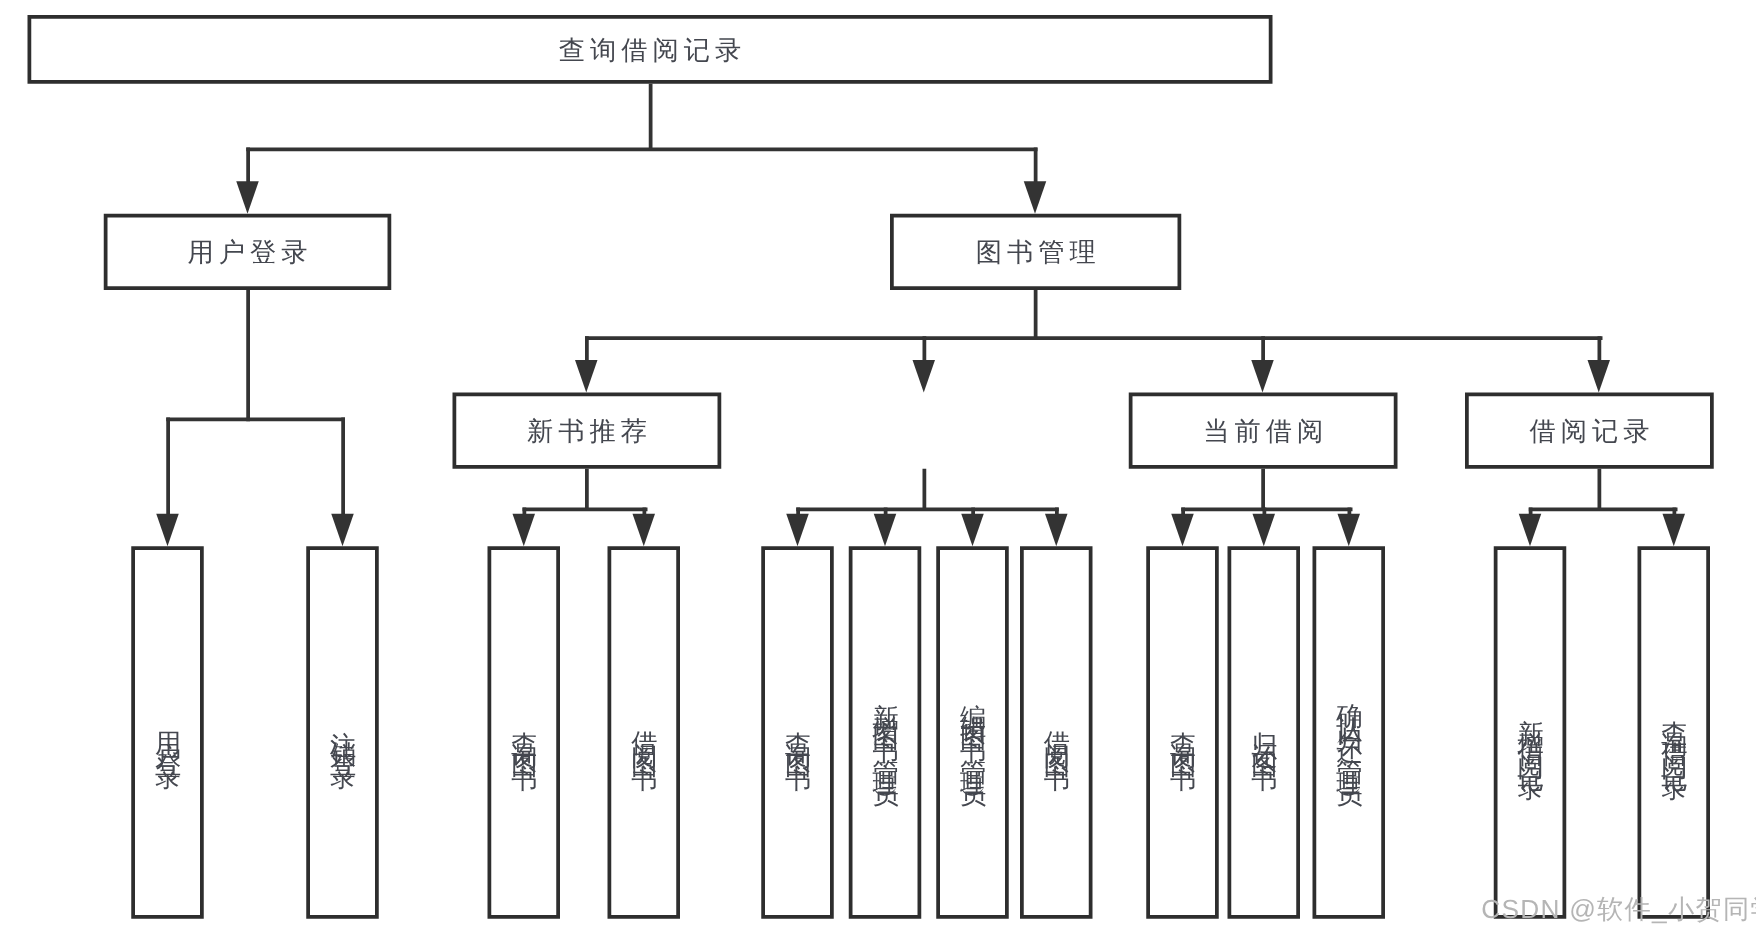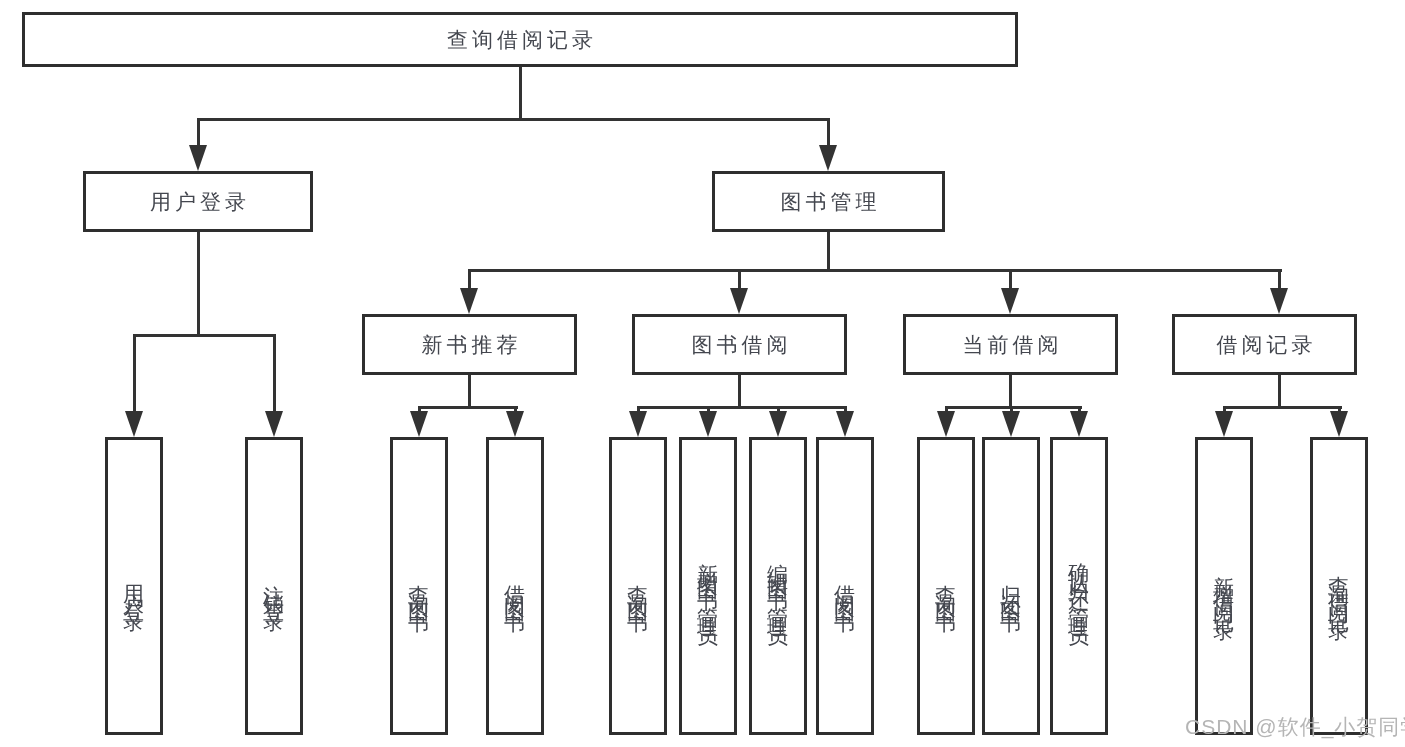--- a/index.html
+++ b/index.html
@@ -30,27 +30,24 @@
   <div class="box" style="left:83px;top:171px;width:230px;height:61px;">
     <span class="hlabel">用户登录</span>
   </div>
   <div class="box" style="left:362px;top:314px;width:215px;height:61px;">
     <span class="hlabel">新书推荐</span>
   </div>
 
   <div class="box" style="left:712px;top:171px;width:233px;height:61px;">
     <span class="hlabel">图书管理</span>
   </div>
-  <div class="box" style="left:632px;top:314px;width:215px;height:61px;">
-    <span class="hlabel">图书借阅</span>
-  </div>
   <div class="box" style="left:903px;top:314px;width:215px;height:61px;">
     <span class="hlabel">当前借阅</span>
   </div>
-  <div class="box" style="left:1172px;top:314px;width:185px;height:61px;">
+  <div class="box" style="left:1172px;top:314px;width:199px;height:61px;">
     <span class="hlabel">借阅记录</span>
   </div>
 
   <div class="leaf" style="left:105px;">
     <span class="vtext">用户登录</span>
   </div>
   <div class="leaf" style="left:245px;">
     <span class="vtext">注销登录</span>
   </div>
   <div class="leaf" style="left:390px;">

